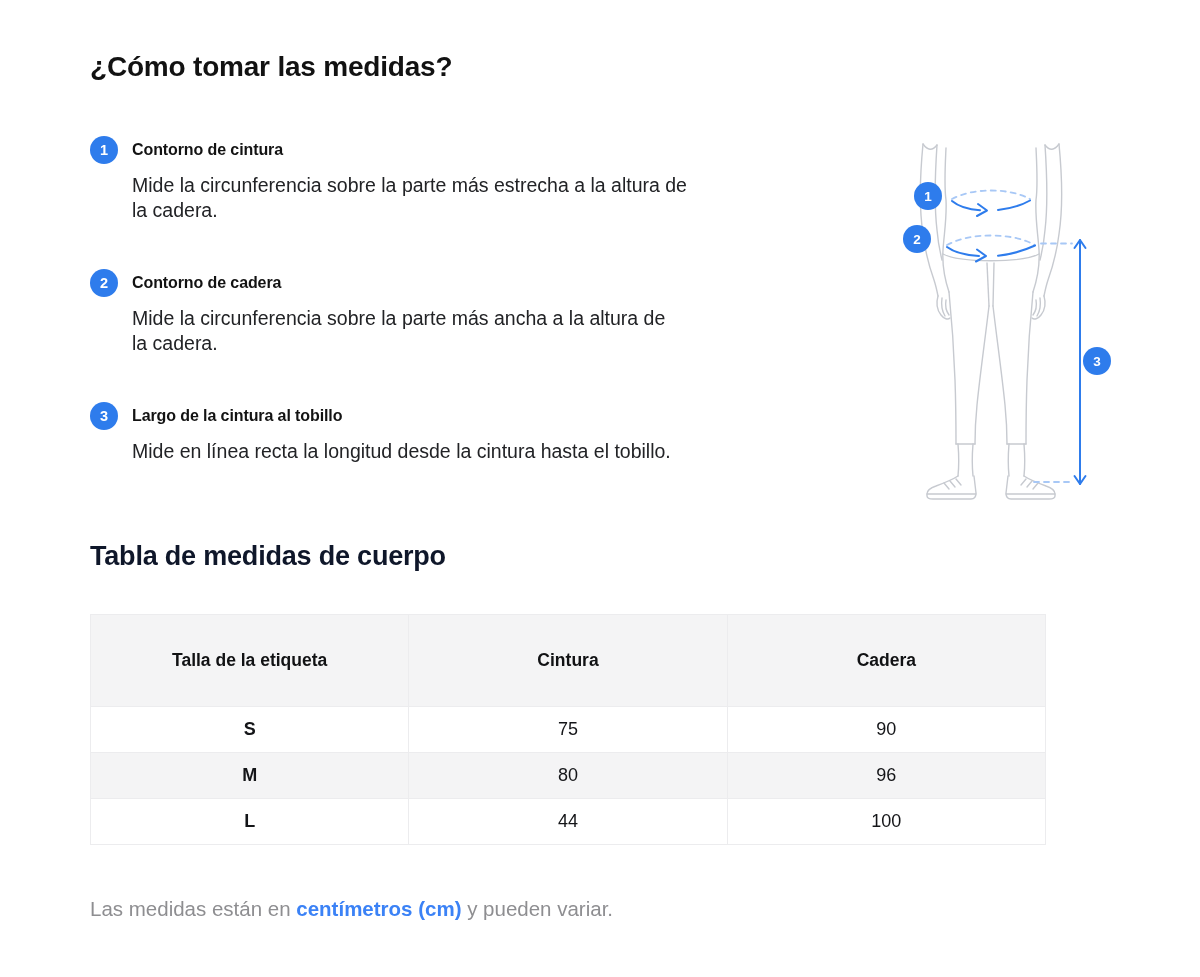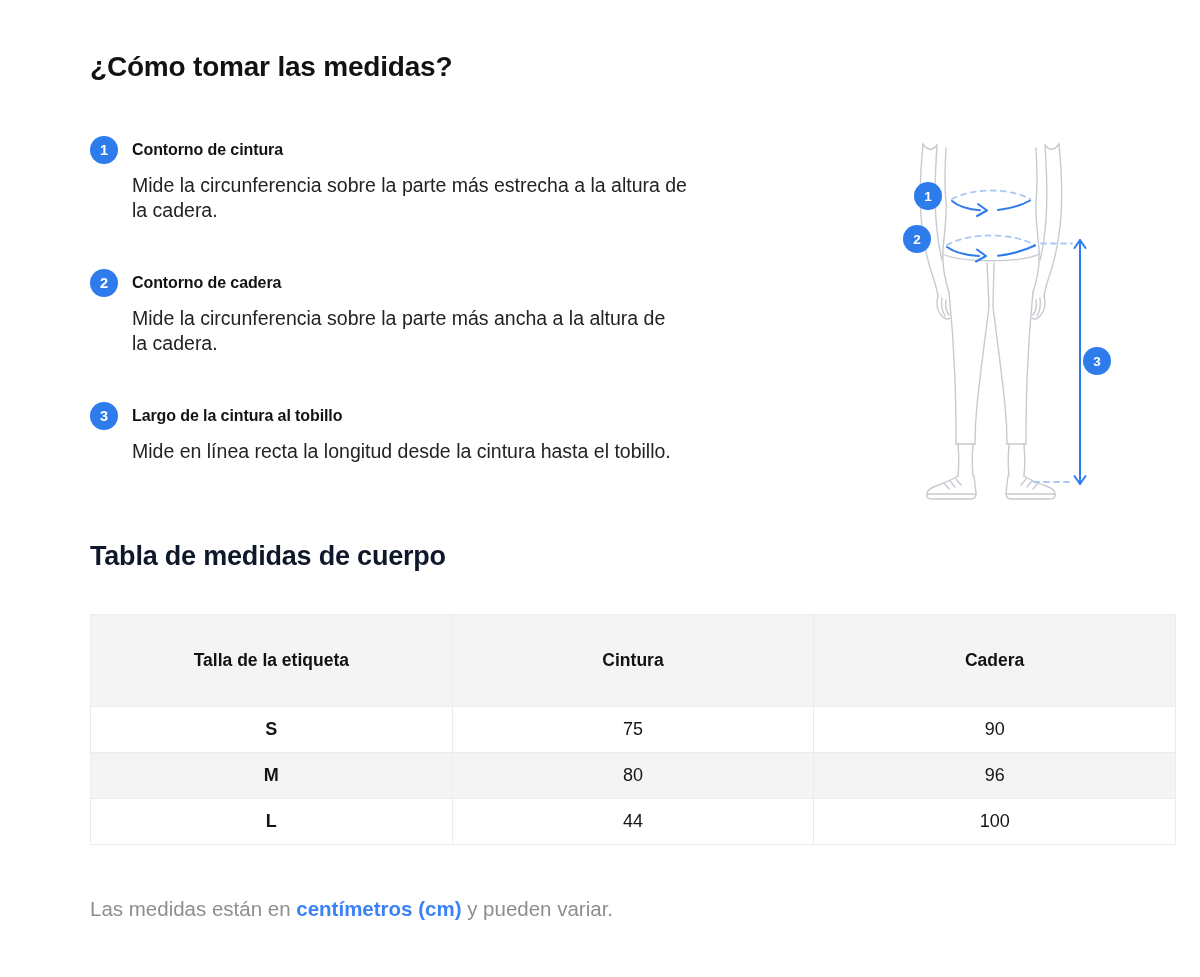--- a/index.html
+++ b/index.html
@@ -38,21 +38,21 @@
   .blue-dash { fill:none; stroke:#A8C8F6; stroke-width:1.8; stroke-linecap:round; stroke-dasharray:5 5; }
   .marker-circle { fill:#2E7CEC; }
   .marker-num { fill:#ffffff; font-size:13.5px; font-weight:bold; font-family:"Liberation Sans","DejaVu Sans",sans-serif; text-anchor:middle; }
 
   .table-title {
     margin-top:76px;
     font-size:27px; line-height:33px; font-weight:bold; color:#0f172a;
     letter-spacing:-0.2px;
   }
 
-  table.size-table { margin-top:41px; width:1086px; border-collapse:collapse; table-layout:fixed; }
+  table.size-table { margin-top:41px; width:956px; border-collapse:collapse; table-layout:fixed; }
   .size-table th {
     height:92px; background:#F4F4F5; border:1px solid #ECECEE;
     font-size:17.5px; font-weight:bold; color:#111214; text-align:center;
   }
   .size-table td {
     height:46px; border:1px solid #ECECEE;
     font-size:18px; color:#141518; text-align:center; background:#ffffff;
   }
   .size-table tr.striped td { background:#F4F4F5; }
   .size-table td.size-cell { font-weight:bold; }

